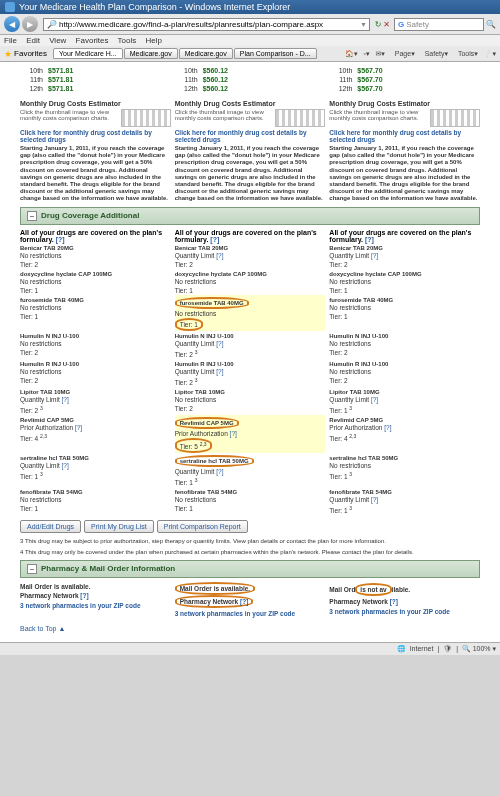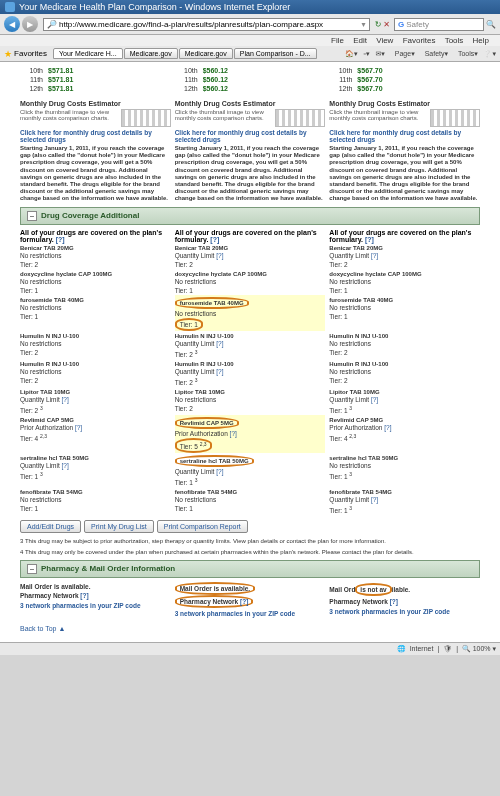--- a/index.html
+++ b/index.html
@@ -3,21 +3,21 @@
 <meta charset="utf-8">
 <style>
 * { box-sizing: border-box; margin: 0; padding: 0; }
 body { font-family: Verdana, Arial, sans-serif; font-size: 8px; background: #d4d4d4; width: 500px; }
 .titlebar { background: linear-gradient(#3b6ea5,#2a5a8f); color: #fff; padding: 2px 5px; font-size: 9px; display: flex; align-items: center; }
 .titlebar .ieicon { width: 10px; height: 10px; background: #5ba3e0; border-radius: 2px; margin-right: 4px; }
 .navbar { background: #e8e8e8; border-bottom: 1px solid #aaa; padding: 2px 4px; display: flex; align-items: center; font-size: 8px; }
 .navbtn { width: 16px; height: 16px; border-radius: 50%; background: linear-gradient(#6ab0e6,#2a7bc0); margin-right: 2px; display: inline-flex; align-items: center; justify-content: center; color: #fff; font-size: 8px; }
 .addrbar { flex: 1; background: #fff; border: 1px solid #888; padding: 1px 3px; margin: 0 3px; display: flex; align-items: center; }
 .searchbox { width: 90px; background: #fff; border: 1px solid #888; padding: 1px 3px; display: flex; align-items: center; }
-.menubar { background: #f0f0f0; padding: 1px 4px; font-size: 8px; color: #333; text-align: right; }
+.menubar { background: #f0f0f0; padding: 1px 4px; font-size: 8px; color: #333; }
 .menubar span { margin-right: 7px; }
 .favbar { background: #e8e8e8; border-bottom: 1px solid #aaa; padding: 2px 4px; display: flex; align-items: center; font-size: 8px; }
 .star { color: #f7b500; font-size: 9px; margin-right: 2px; }
 .tab { background: linear-gradient(#fff,#e0e0e0); border: 1px solid #999; padding: 1px 5px; margin-right: 1px; font-size: 7px; border-radius: 2px 2px 0 0; }
 .tab.active { background: #fff; }
 .toolbtns { margin-left: auto; font-size: 7px; color: #444; }
 .toolbtns span { margin-left: 4px; white-space: nowrap;}
 .page { background: #fff; padding: 4px 20px; }
 .cols { display: flex; gap: 4px; }
 .col { flex: 1; font-size: 7px; }

